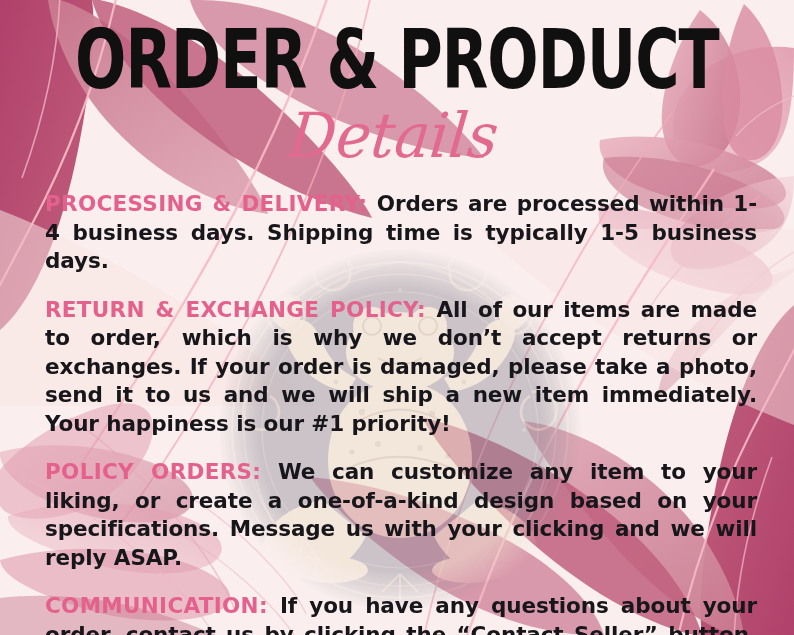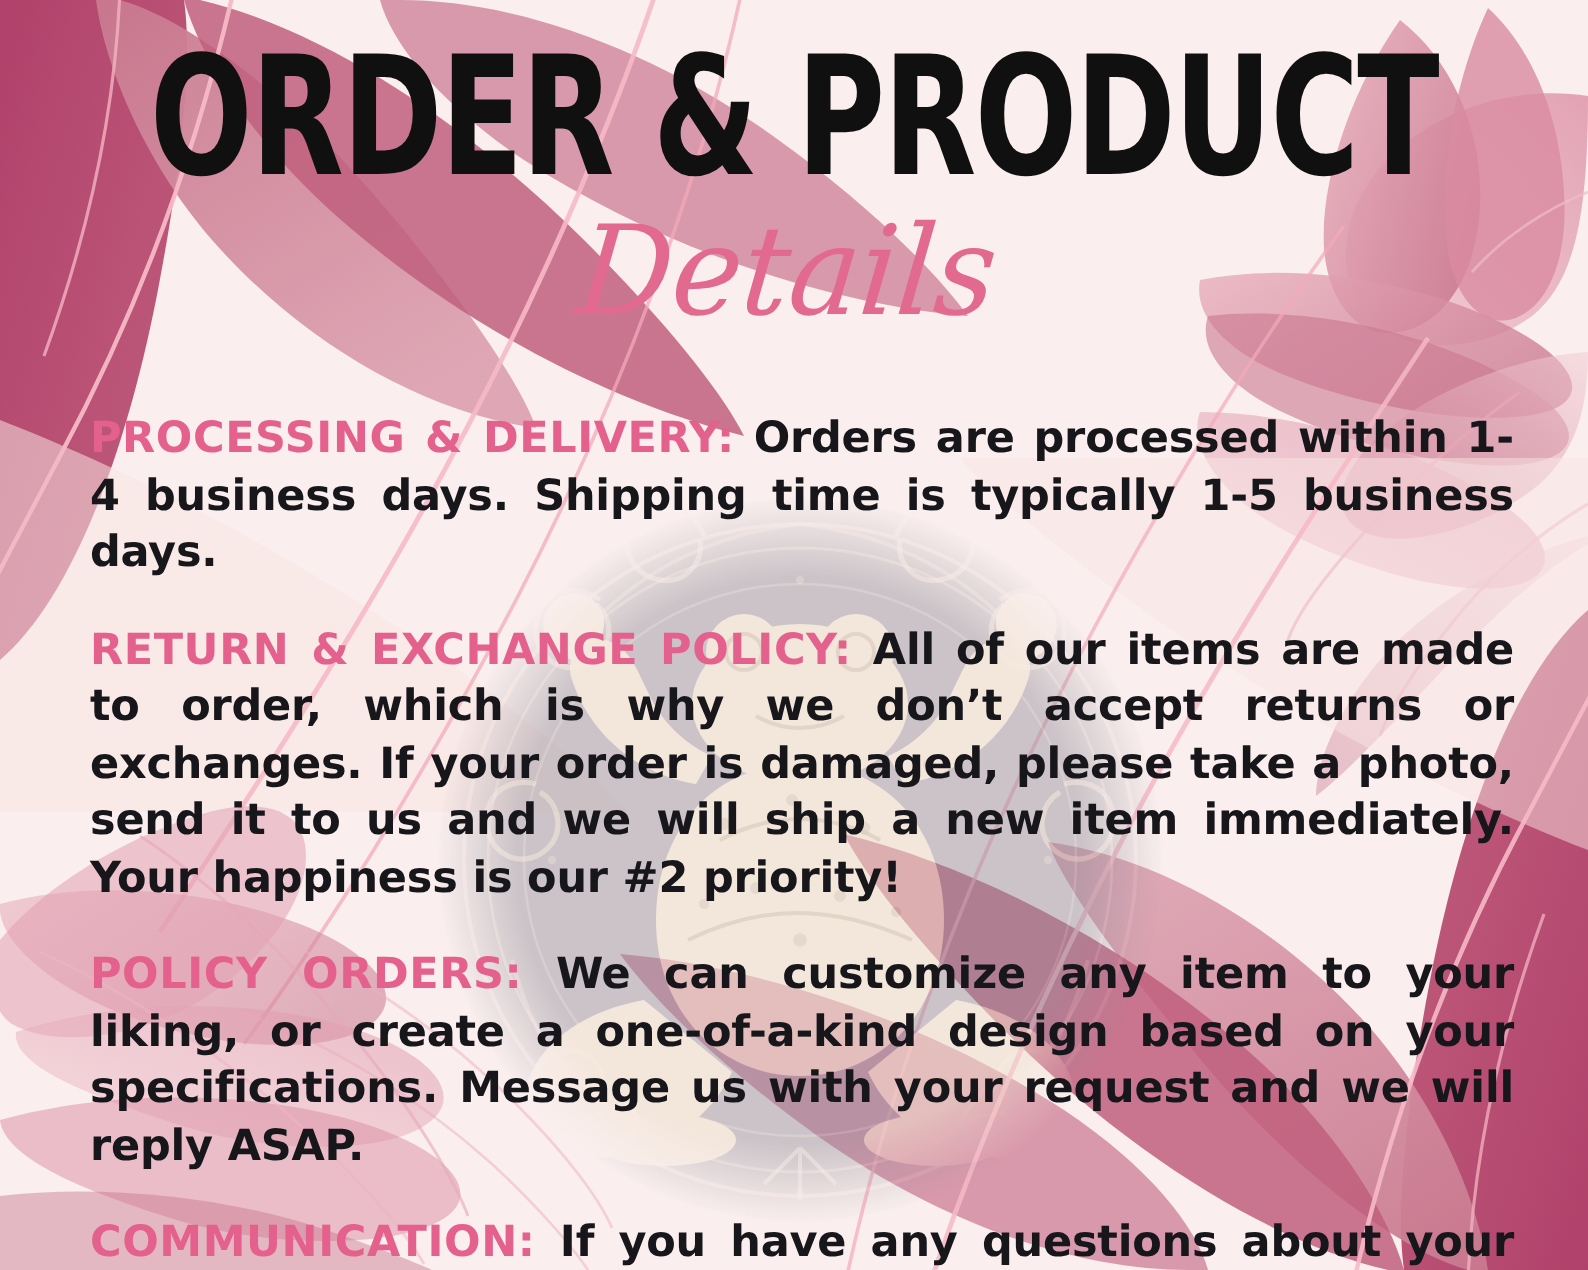--- a/index.html
+++ b/index.html
@@ -55,21 +55,21 @@
   }
   .para{
     font-family:"DejaVu Sans","Liberation Sans",sans-serif;
     font-weight:bold;
     font-size:21.5px;
     line-height:28.5px;
     color:#17161a;
     text-align:justify;
     text-justify:inter-word;
     letter-spacing:-0.1px;
-    margin:16px 0 20px 0;
+    margin:0 0 20px 0;
   }
   .para:last-child{margin-bottom:0;}
   .para .lead{
     color:#e4618d;
     font-weight:bold;
     letter-spacing:.3px;
   }
   .para .txt{color:#17161a;}
 </style>
 </head>
@@ -274,25 +274,25 @@
     <div id="title">ORDER &amp; PRODUCT</div>
     <div id="subtitle">Details</div>
 
     <div id="body">
 
       <p class="para">
         <span class="lead">PROCESSING &amp; DELIVERY:</span><span class="txt"> Orders are processed within 1-4 business days. Shipping time is typically 1-5 business days.</span>
       </p>
 
       <p class="para">
-        <span class="lead">RETURN &amp; EXCHANGE POLICY:</span><span class="txt"> All of our items are made to order, which is why we don’t accept returns or exchanges. If your order is damaged, please take a photo, send it to us and we will ship a new item immediately. Your happiness is our #2 priority!</span>
-      </p>
-
-      <p class="para">
-        <span class="lead">POLICY ORDERS:</span><span class="txt"> We can customize any item to your liking, or create a one-of-a-kind design based on your specifications. Message us with your request and we will reply ASAP.</span>
+        <span class="lead">RETURN &amp; EXCHANGE POLICY:</span><span class="txt"> All of our items are made to order, which is why we don’t accept returns or exchanges. If your order is damaged, please take a photo, send it to us and we will ship a new item immediately. Your happiness is our #1 priority!</span>
+      </p>
+
+      <p class="para">
+        <span class="lead">POLICY ORDERS:</span><span class="txt"> We can customize any item to your liking, or create a one-of-a-kind design based on your specifications. Message us with your clicking and we will reply ASAP.</span>
       </p>
 
       <p class="para">
         <span class="lead">COMMUNICATION:</span><span class="txt"> If you have any questions about your order, contact us by clicking the “Contact Seller” button. We are here you to make your ordering experience smooth and seamless!</span>
       </p>
 
     </div>
   </div>
 </div>
 

